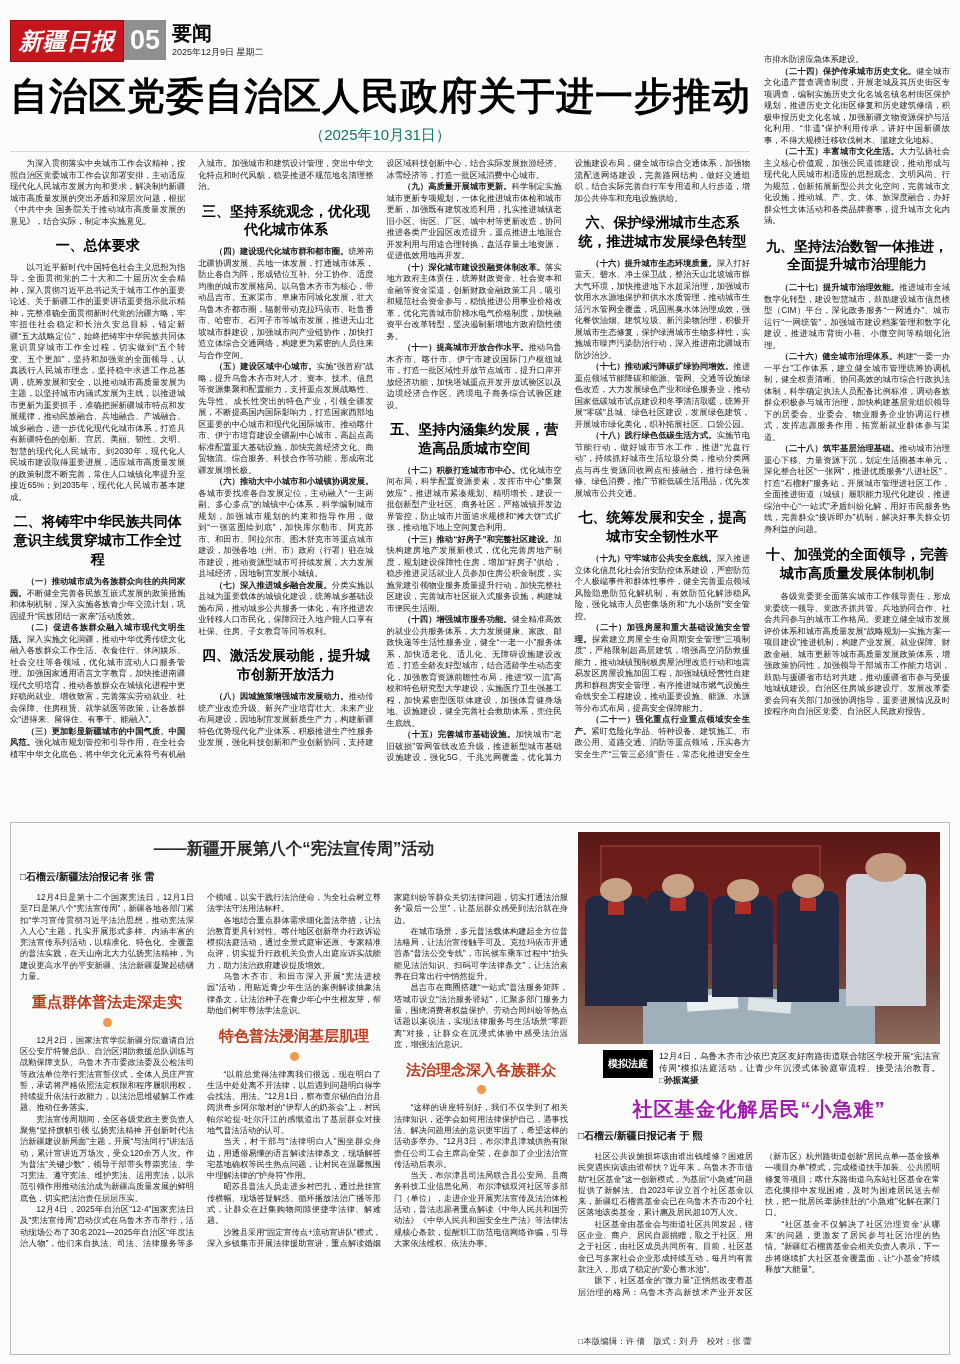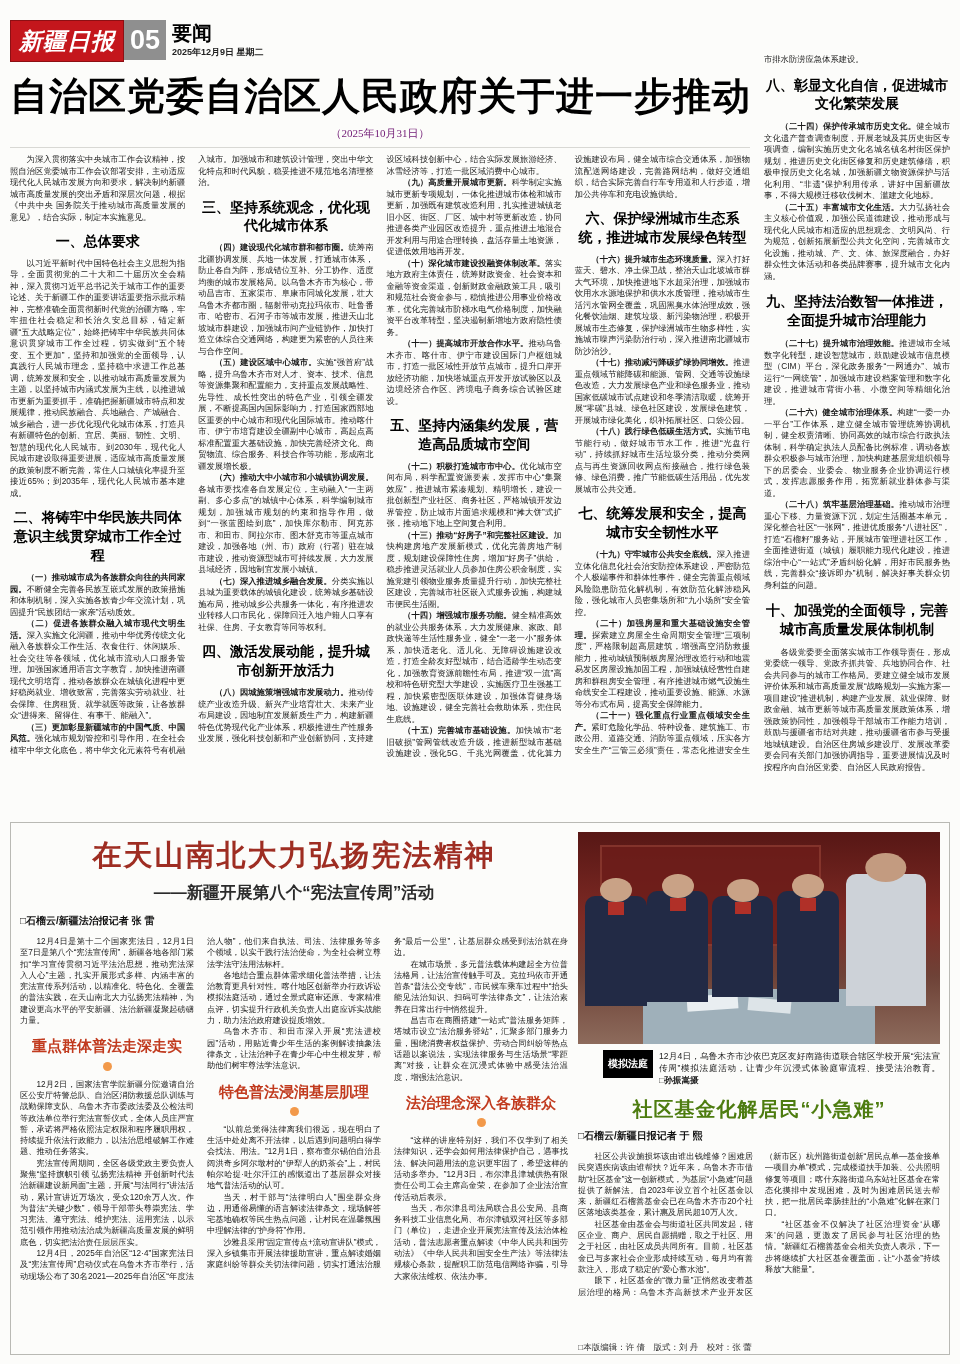--- a/index.html
+++ b/index.html
@@ -11,27 +11,27 @@
   .page{position:relative;width:940px;margin:0 auto;padding-top:20px;}
 
   
   .masthead{display:flex;align-items:flex-start;gap:0;height:46px;margin-bottom:8px;}
   .logo-box{background:#c4161c;color:#fff;width:112px;height:40px;display:flex;align-items:center;justify-content:center;
     font-weight:900;font-size:23px;letter-spacing:1px;font-style:italic;border:1px solid #8d0f13;}
   .pagenum-box{background:#8f8f8f;color:#fff;width:42px;height:40px;display:flex;align-items:center;justify-content:center;
     font-weight:bold;font-size:27px;}
   .mast-right{margin-left:6px;display:flex;flex-direction:column;justify-content:center;height:40px;}
   .section-label{font-weight:900;font-size:20px;line-height:22px;color:#000;}
-  .edition-date{font-weight:bold;font-size:9px;color:#222;margin-top:2px;}
+  .edition-date{font-weight:normal;font-size:9px;color:#222;margin-top:2px;}
 
   
   .top-grid{display:grid;grid-template-columns:740px 186px;column-gap:14px;}
   .headline{font-weight:900;color:#000;}
   .headline .hl-line{display:block;font-size:38px;line-height:1.16;text-align:justify;text-align-last:justify;}
-  .dateline{text-align:center;font-family:Liberation Serif, serif;font-size:11px;margin:8px 0 6px;color:#701a75;}
+  .dateline{text-align:center;font-family:Liberation Sans, sans-serif;font-size:15px;margin:8px 0 6px;color:#0f766e;}
   .top-rule{border-bottom:1px solid #d8d8d4;margin-bottom:6px;}
 
   .flow{text-align:justify;}
   .flow-p{margin:0;text-indent:2em;}
   .flow-p.noind{text-indent:0;}
   .flow-h{font-weight:900;text-align:center;line-height:1.35;break-inside:avoid;-webkit-column-break-inside:avoid;color:#000;}
 
   .main-left-flow{column-count:4;column-gap:13px;height:612px;overflow:hidden;font-size:8.3px;line-height:11.5px;}
   .main-left-flow .flow-h{font-size:14px;margin:9px 0 7px;}
   .main-right-flow{height:758px;overflow:hidden;font-size:8.3px;line-height:11.5px;margin-top:34px;}
@@ -58,21 +58,21 @@
   .person .scarf{position:absolute;top:6%;left:50%;transform:translateX(-50%);width:26%;height:12%;background:#b03028;}
   .p1{left:2%;}  .p2{left:19%;bottom:20%;}  .p3{left:37%;bottom:22%;height:48%;}
   .p4{left:55%;bottom:20%;}
   .p5{left:74%;width:22%;height:62%;background:#cdd2d8;}
   .p5 .head{background:#c39b80;}
   .caption-row{display:flex;gap:6px;margin-top:6px;align-items:flex-start;padding-left:25px;}
   .cap-label{background:#000;color:#fff;font-weight:bold;font-size:10px;padding:8px 5px;line-height:1.2;white-space:nowrap;}
   .cap-text{font-size:8.6px;line-height:12px;text-align:justify;color:#222;}
   .cap-credit{font-weight:bold;white-space:nowrap;}
 
-  .f-title{font-weight:900;font-size:20px;text-align:center;color:#4d7c0f;letter-spacing:1px;margin:10px 0 4px;}
+  .f-title{font-weight:900;font-size:20px;text-align:center;color:#a21caf;letter-spacing:1px;margin:10px 0 4px;}
   .f-flow{column-count:2;column-gap:12px;height:178px;overflow:hidden;font-size:8.2px;line-height:11.3px;}
   .right-col{display:flex;flex-direction:column;}
   .footer-editors{font-size:8.5px;color:#333;margin-top:auto;padding-top:4px;}
 </style>
 </head>
 <body>
 
 <div class="page">
 
   <div class="top-grid">
@@ -121,49 +121,48 @@
           <p class="flow-p"><b>（十八）践行绿色低碳生活方式。</b>实施节电节能行动，做好城市节水工作，推进“光盘行动”，持续抓好城市生活垃圾分类，推动分类网点与再生资源回收网点衔接融合，推行绿色装修、绿色消费，推广节能低碳生活用品，优先发展城市公共交通。</p>
           <div class="flow-h"><span>七、统筹发展和安全，提高城市安全韧性水平</span></div>
           <p class="flow-p"><b>（十九）守牢城市公共安全底线。</b>深入推进立体化信息化社会治安防控体系建设，严密防范个人极端事件和群体性事件，健全完善重点领域风险隐患防范化解机制，有效防范化解涉稳风险，强化城市人员密集场所和“九小场所”安全管控。</p>
           <p class="flow-p"><b>（二十）加强房屋和重大基础设施安全管理。</b>探索建立房屋全生命周期安全管理“三项制度”，严格限制超高层建筑，增强高空消防救援能力，推动城镇预制板房屋治理改造行动和地震易发区房屋设施加固工程，加强城镇经营性自建房和群租房安全管理，有序推进城市燃气设施生命线安全工程建设，推动重要设施、能源、水源等分布式布局，提高安全保障能力。</p>
           <p class="flow-p"><b>（二十一）强化重点行业重点领域安全生产。</b>紧盯危险化学品、特种设备、建筑施工、市政公用、道路交通、消防等重点领域，压实各方安全生产“三管三必须”责任，常态化推进安全生产隐患排查整治和从业人员安全培训，建立企业安全生产信用评价制度，分级、智能、精准管控重大风险源。</p>
         </div>
     </div>
 
     <div class="flow main-right-flow">
         <p class="flow-p noind">市排水防涝应急体系建设。</p>
-        <div class="flow-h"><span>八、彰显文化自信，促进城市文化繁荣发展</span></div>
         <p class="flow-p"><b>（二十四）保护传承城市历史文化。</b>健全城市文化遗产普查调查制度，开展老城及其历史街区专项调查，编制实施历史文化名城名镇名村街区保护规划，推进历史文化街区修复和历史建筑修缮，积极申报历史文化名城，加强新疆文物资源保护与活化利用、“非遗”保护利用传承，讲好中国新疆故事，不得大规模迁移砍伐树木、滥建文化地标。</p>
         <p class="flow-p"><b>（二十五）丰富城市文化生活。</b>大力弘扬社会主义核心价值观，加强公民道德建设，推动形成与现代化人民城市相适应的思想观念、文明风尚、行为规范，创新拓展新型公共文化空间，完善城市文化设施，推动城、产、文、体、旅深度融合，办好群众性文体活动和各类品牌赛事，提升城市文化内涵。</p>
         <div class="flow-h"><span>九、坚持法治数智一体推进，全面提升城市治理能力</span></div>
         <p class="flow-p"><b>（二十七）提升城市治理效能。</b>推进城市全域数字化转型，建设智慧城市，鼓励建设城市信息模型（CIM）平台，深化政务服务“一网通办”、城市运行“一网统管”，加强城市建设档案管理和数字化建设，推进城市背街小巷、小微空间等精细化治理。</p>
         <p class="flow-p"><b>（二十六）健全城市治理体系。</b>构建“一委一办一平台”工作体系，建立健全城市管理统筹协调机制，健全权责清晰、协同高效的城市综合行政执法体制，科学确定执法人员配备比例标准，调动各族群众积极参与城市治理，加快构建基层党组织领导下的居委会、业委会、物业服务企业协调运行模式，发挥志愿服务作用，拓宽新就业群体参与渠道。</p>
         <p class="flow-p"><b>（二十八）筑牢基层治理基础。</b>推动城市治理重心下移、力量资源下沉，划定生活圈基本单元，深化整合社区“一张网”，推进优质服务“八进社区”，打造“石榴籽”服务站，开展城市管理进社区工作，全面推进街道（城镇）履职能力现代化建设，推进综治中心“一站式”矛盾纠纷化解，用好市民服务热线，完善群众“接诉即办”机制，解决好事关群众切身利益的问题。</p>
         <div class="flow-h"><span>十、加强党的全面领导，完善城市高质量发展体制机制</span></div>
         <p class="flow-p">各级党委要全面落实城市工作领导责任，形成党委统一领导、党政齐抓共管、兵地协同合作、社会共同参与的城市工作格局。要建立健全城市发展评价体系和城市高质量发展“战略规划—实施方案—项目建设”推进机制，构建产业发展、就业保障、财政金融、城市更新等城市高质量发展政策体系，增强政策协同性，加强领导干部城市工作能力培训，鼓励与援疆省市结对共建，推动援疆省市参与受援地城镇建设。自治区住房城乡建设厅、发展改革委要会同有关部门加强协调指导，重要进展情况及时按程序向自治区党委、自治区人民政府报告。</p>
       </div>
   </div>
 
   <div class="bottom-box">
 
     <div>
-      <div class="c-title">在天山南北大力弘扬宪法精神</div>
       <div class="c-subtitle">——新疆开展第八个“宪法宣传周”活动</div>
       <div class="byline">□石榴云/新疆法治报记者 张 雷</div>
       <div class="flow c-flow">
           <p class="flow-p">12月4日是第十二个国家宪法日，12月1日至7日是第八个“宪法宣传周”，新疆各地各部门紧扣“学习宣传贯彻习近平法治思想，推动宪法深入人心”主题，扎实开展形式多样、内涵丰富的宪法宣传系列活动，以精准化、特色化、全覆盖的普法实践，在天山南北大力弘扬宪法精神，为建设更高水平的平安新疆、法治新疆凝聚起磅礴力量。</p>
           <div class="flow-h"><span>重点群体普法走深走实</span><span class="hdot"></span></div>
           <p class="flow-p">12月2日，国家法官学院新疆分院邀请自治区公安厅特警总队、自治区消防救援总队训练与战勤保障支队、乌鲁木齐市委政法委及公检法司等政法单位举行宪法宣誓仪式，全体人员庄严宣誓，承诺将严格依照法定权限和程序履职用权，持续提升依法行政能力，以法治思维破解工作难题、推动任务落实。</p>
           <p class="flow-p">宪法宣传周期间，全区各级党政主要负责人聚焦“坚持旗帜引领 弘扬宪法精神 开创新时代法治新疆建设新局面”主题，开展“与法同行”讲法活动，累计宣讲近万场次，受众120余万人次。作为普法“关键少数”，领导干部带头尊崇宪法、学习宪法、遵守宪法、维护宪法、运用宪法，以示范引领作用推动法治成为新疆高质量发展的鲜明底色，切实把法治责任层层压实。</p>
           <p class="flow-p">12月4日，2025年自治区“12·4”国家宪法日及“宪法宣传周”启动仪式在乌鲁木齐市举行，活动现场公布了30名2021—2025年自治区“年度法治人物”，他们来自执法、司法、法律服务等多个领域，以实干践行法治使命，为全社会树立尊法学法守法用法标杆。</p>
           <p class="flow-p">各地结合重点群体需求细化普法举措，让法治教育更具针对性。喀什地区创新举办行政诉讼模拟法庭活动，通过全景式庭审还原、专家精准点评，切实提升行政机关负责人出庭应诉实战能力，助力法治政府建设提质增效。</p>
           <p class="flow-p">乌鲁木齐市、和田市深入开展“宪法进校园”活动，用贴近青少年生活的案例解读抽象法律条文，让法治种子在青少年心中生根发芽，帮助他们树牢尊法学法意识。</p>
           <div class="flow-h"><span>特色普法浸润基层肌理</span><span class="hdot"></span></div>
           <p class="flow-p">“以前总觉得法律离我们很远，现在明白了生活中处处离不开法律，以后遇到问题明白得学会找法、用法。”12月1日，察布查尔锡伯自治县阔洪奇乡阿尔墩村的“伊犁人的奶茶会”上，村民帕尔哈提·吐尔汗江的感慨道出了基层群众对接地气普法活动的认可。</p>
           <p class="flow-p">当天，村干部与“法律明白人”围坐群众身边，用通俗易懂的语言解读法律条文，现场解答宅基地确权等民生热点问题，让村民在温馨氛围中理解法律的“护身符”作用。</p>
+          <p class="flow-p">昭苏县普法人员走进乡村巴扎，通过悬挂宣传横幅、现场答疑解惑、循环播放法治广播等形式，让群众在赶集购物间隙便捷学法律、解难题。</p>
           <p class="flow-p">沙雅县采用“固定宣传点+流动宣讲队”模式，深入乡镇集市开展法律援助宣讲，重点解读婚姻家庭纠纷等群众关切法律问题，切实打通法治服务“最后一公里”，让基层群众感受到法治就在身边。</p>
           <p class="flow-p">在城市场景，多元普法载体构建起全方位普法格局，让法治宣传触手可及。克拉玛依市开通首条“普法公交专线”，市民候车乘车过程中“抬头能见法治知识、扫码可学法律条文”，让法治素养在日常出行中悄然提升。</p>
           <p class="flow-p">昌吉市在商圈搭建“一站式”普法服务矩阵，塔城市设立“法治服务驿站”，汇聚多部门服务力量，围绕消费者权益保护、劳动合同纠纷等热点话题以案说法，实现法律服务与生活场景“零距离”对接，让群众在沉浸式体验中感受法治温度，增强法治意识。</p>
           <div class="flow-h"><span>法治理念深入各族群众</span><span class="hdot"></span></div>
           <p class="flow-p">“这样的讲座特别好，我们不仅学到了相关法律知识，还学会如何用法律保护自己，遇事找法、解决问题用法的意识更牢固了，希望这样的活动多举办。”12月3日，布尔津县津城供热有限责任公司工会主席高金荣，在参加了企业法治宣传活动后表示。</p>
           <p class="flow-p">当天，布尔津县司法局联合县公安局、县商务科技工业信息化局、布尔津镇双河社区等多部门（单位），走进企业开展宪法宣传及法治体检活动，普法志愿者重点解读《中华人民共和国劳动法》《中华人民共和国安全生产法》等法律法规核心条款，提醒职工防范电信网络诈骗，引导大家依法维权、依法办事。</p>
         </div>
     </div>
 
     <div class="right-col">

